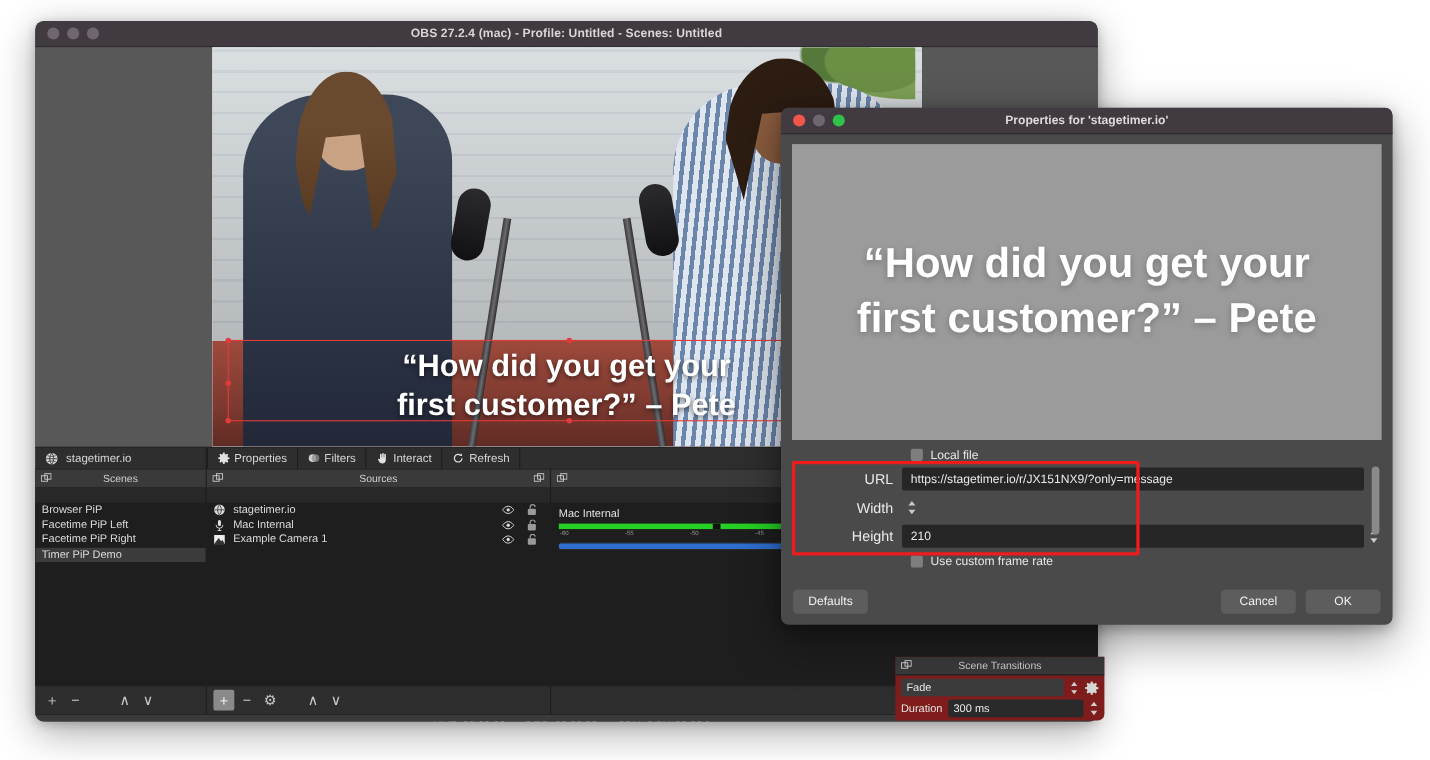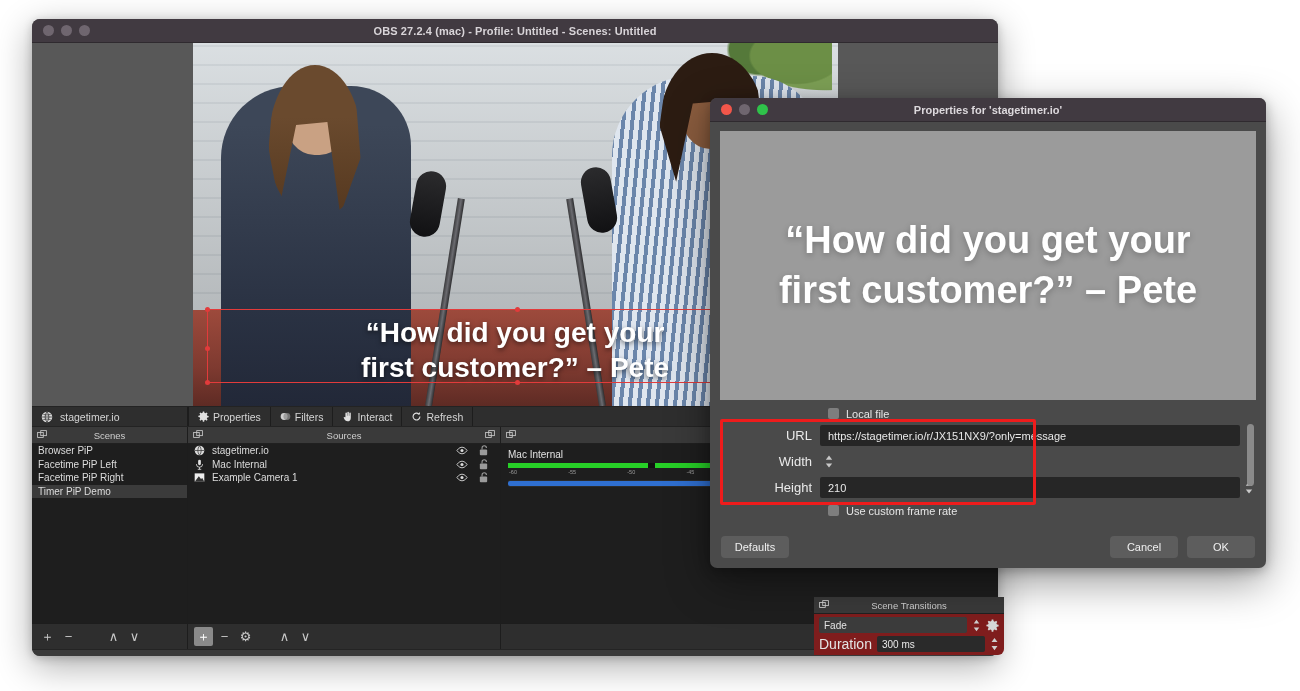--- a/index.html
+++ b/index.html
@@ -129,21 +129,21 @@
   }
   .ctrl-tabs { display: flex; align-items: center; height: 100%; }
   .ctrl-tab {
     display: flex; align-items: center; gap: 4px;
     padding: 0 9px; height: 100%; border-right: 1px solid #1d1d1d; cursor: default;
   }
   .ctrl-tab:first-child { border-left: 1px solid #1d1d1d; }
 
   
   .docks { display: flex; height: 196px; background: #2e2e2e; }
-  .dock { display: flex; flex-direction: column; background: #282828; }
+  .dock { display: flex; flex-direction: column; background: #282828; gap: 13px; }
   .dock-scenes  { width: 156px; border-right: 1px solid #1d1d1d; }
   .dock-sources { width: 313px; border-right: 1px solid #1d1d1d; }
   .dock-audio   { flex: 1; }
   .dock-head {
     height: 17px; background: #3a3a3a; display: flex; align-items: center;
     position: relative; border-bottom: 1px solid #202020;
   }
   .dock-title {
     position: absolute; left: 0; right: 0; text-align: center;
     font-size: 9.5px; color: #cfcfcf;
@@ -274,21 +274,21 @@
   
   .trans-dock {
     position: absolute; left: 814px; top: 573px; width: 190px; height: 58px;
     background: #7f1d1d; border-radius: 0 0 6px 0; overflow: hidden; margin-top: 24px;
   }
   .trans-row { display: flex; align-items: center; gap: 5px; padding: 3px 5px 0 5px; }
   .trans-sel {
     flex: 1; height: 16px; background: #3c3c3c; border-radius: 2px;
     display: flex; align-items: center; padding: 0 5px; font-size: 10px; color: #e4e4e4;
   }
-  .trans-dur-lbl { font-size: 14px; color: #e4e4e4; }
+  .trans-dur-lbl { font-size: 10px; color: #e4e4e4; }
   .trans-dur {
     flex: 1; height: 16px; background: #2a2a2a; border-radius: 2px;
     display: flex; align-items: center; padding: 0 5px; font-size: 10px; color: #e9e9e9;
   }
   .ico { display: inline-flex; align-items: center; justify-content: center; }
 </style>
 </head>
 <body>
 
 <div class="stage">

